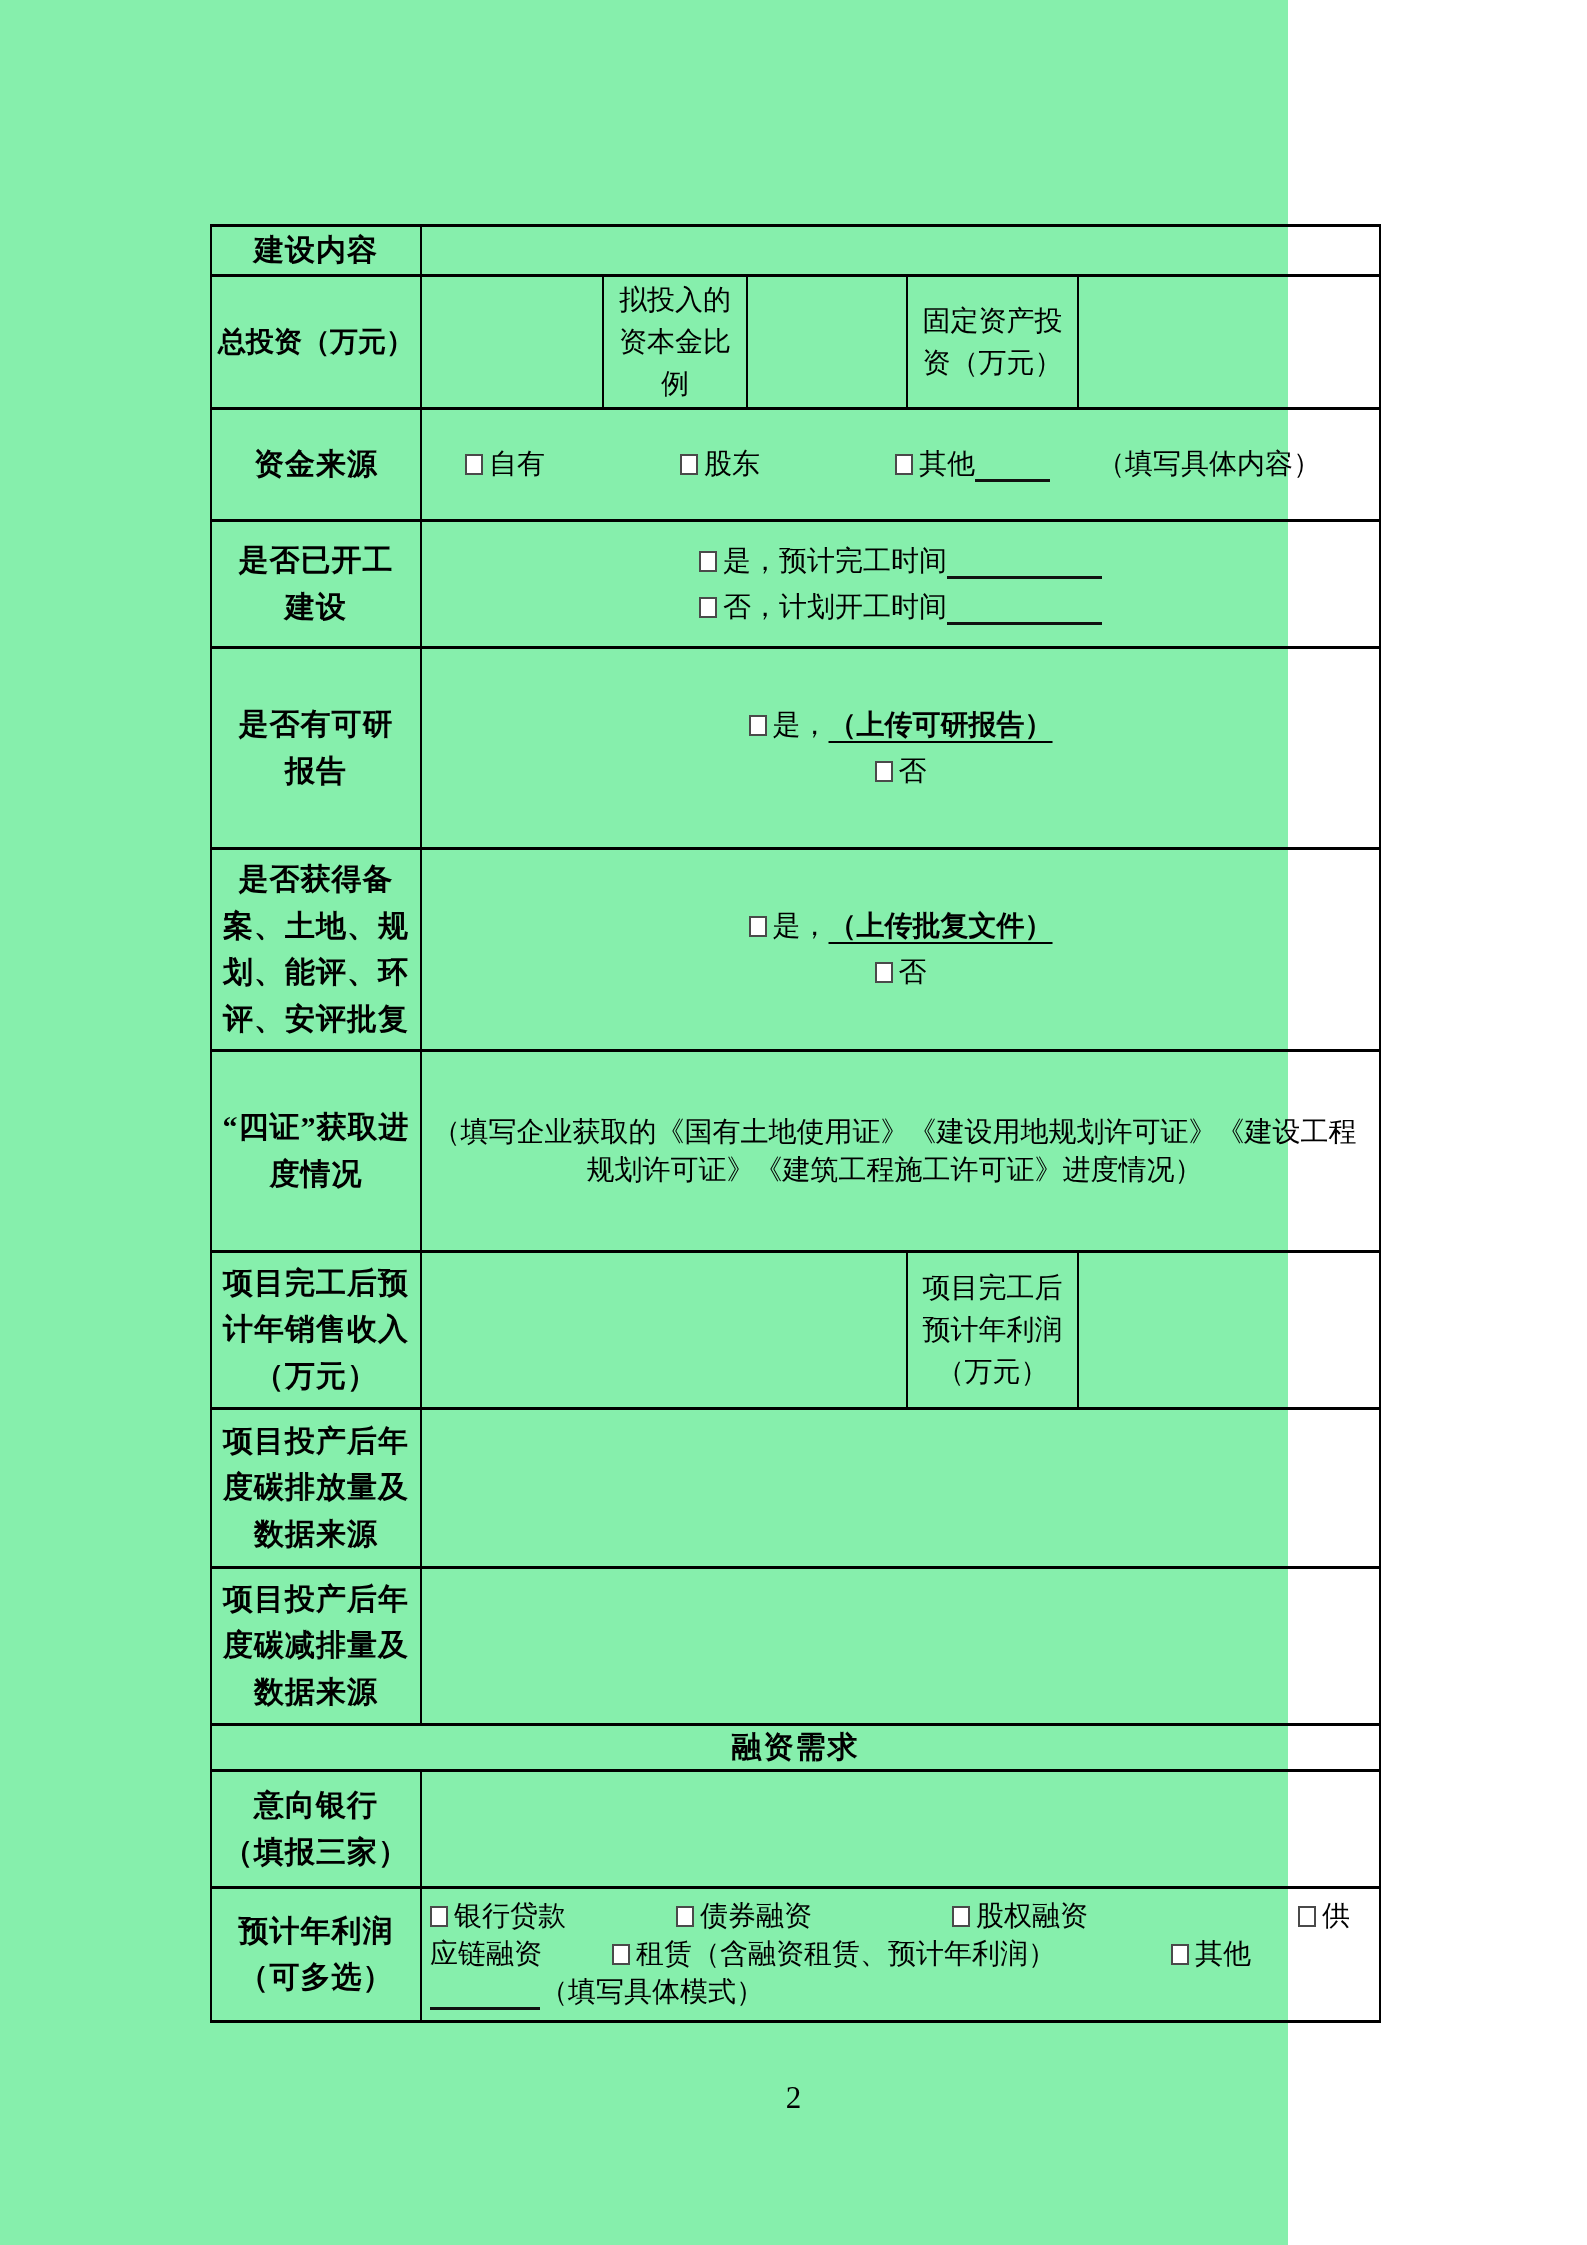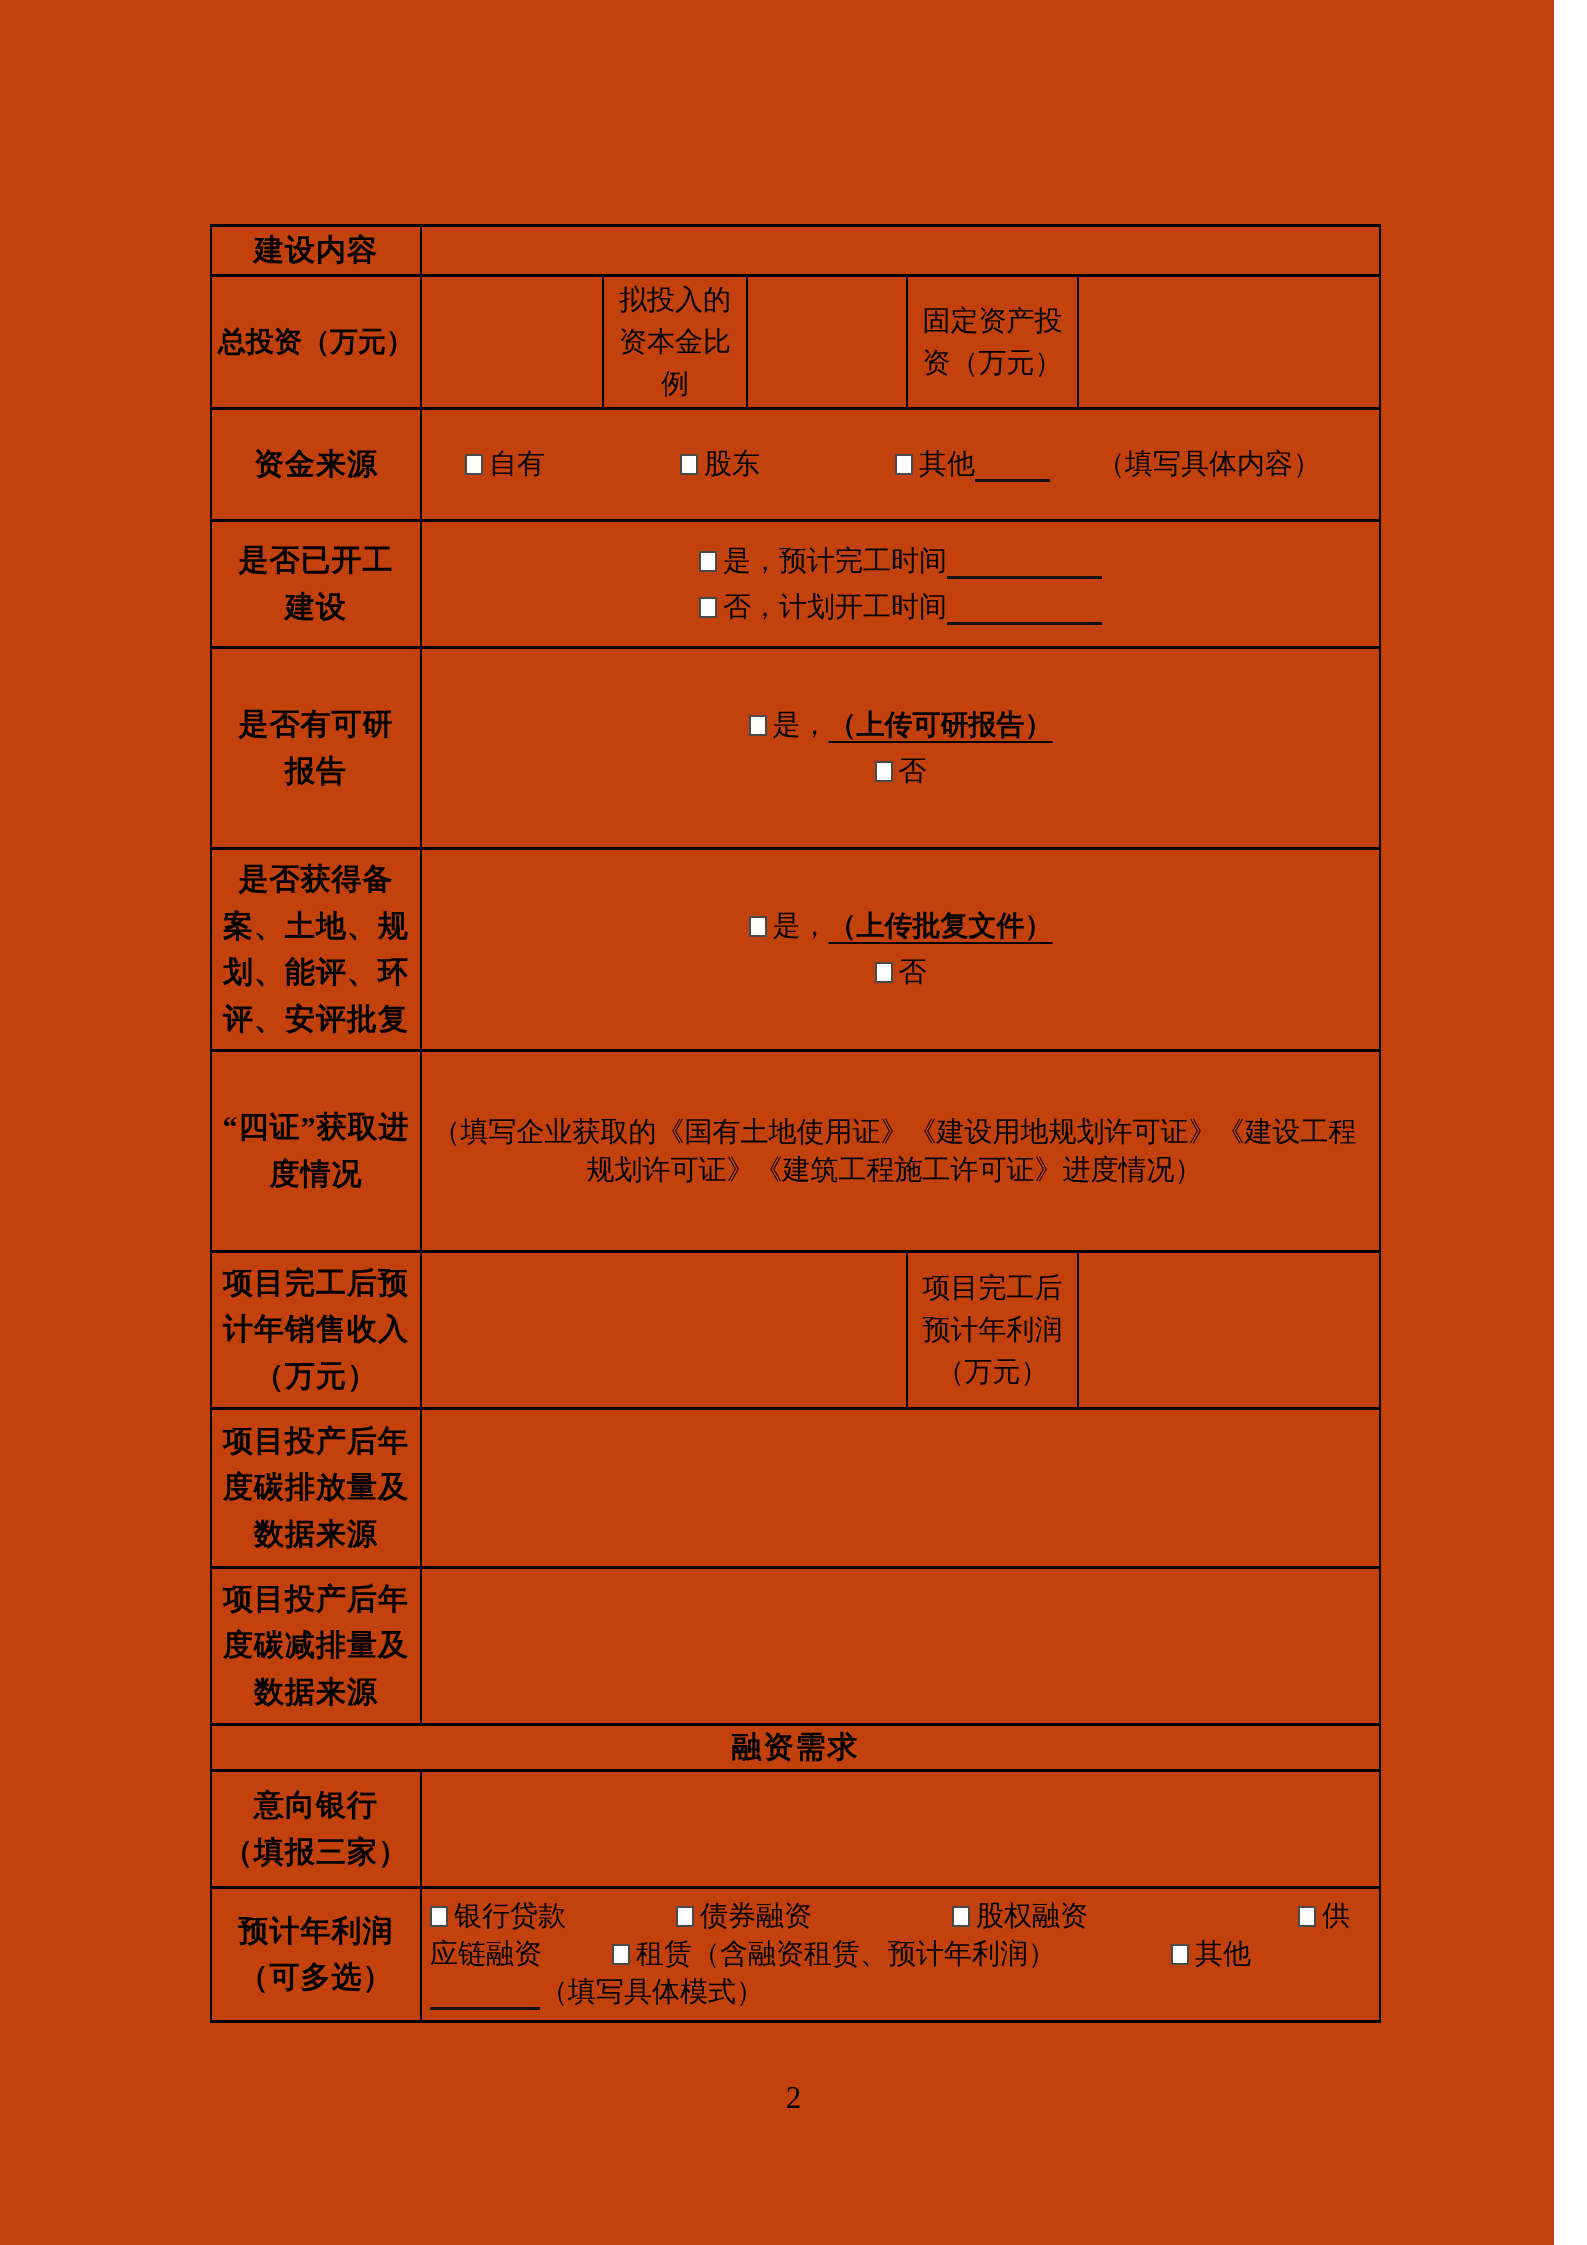--- a/index.html
+++ b/index.html
@@ -3,21 +3,21 @@
 <meta charset="utf-8">
 <style>
   html,body{margin:0;padding:0;}
   body{
     width:1587px;height:2245px;
     background:#ffffff;
     font-family:"Liberation Serif", serif;
     color:#000;
     position:relative;
   }
-  .sheet{position:absolute;left:0;top:0;width:1554px;height:2245px;background:#c2410c;}
+  .sheet{position:absolute;left:0;top:0;width:1288px;height:2245px;background:#86efac;}
 
   table.form{
     position:absolute;left:210px;top:224px;
     width:1169px;
     border-collapse:collapse;table-layout:fixed;
   }
   td{
     border:2px solid #000;
     border-top-width:3px;border-bottom-width:3px;
     padding:0;vertical-align:middle;text-align:center;

